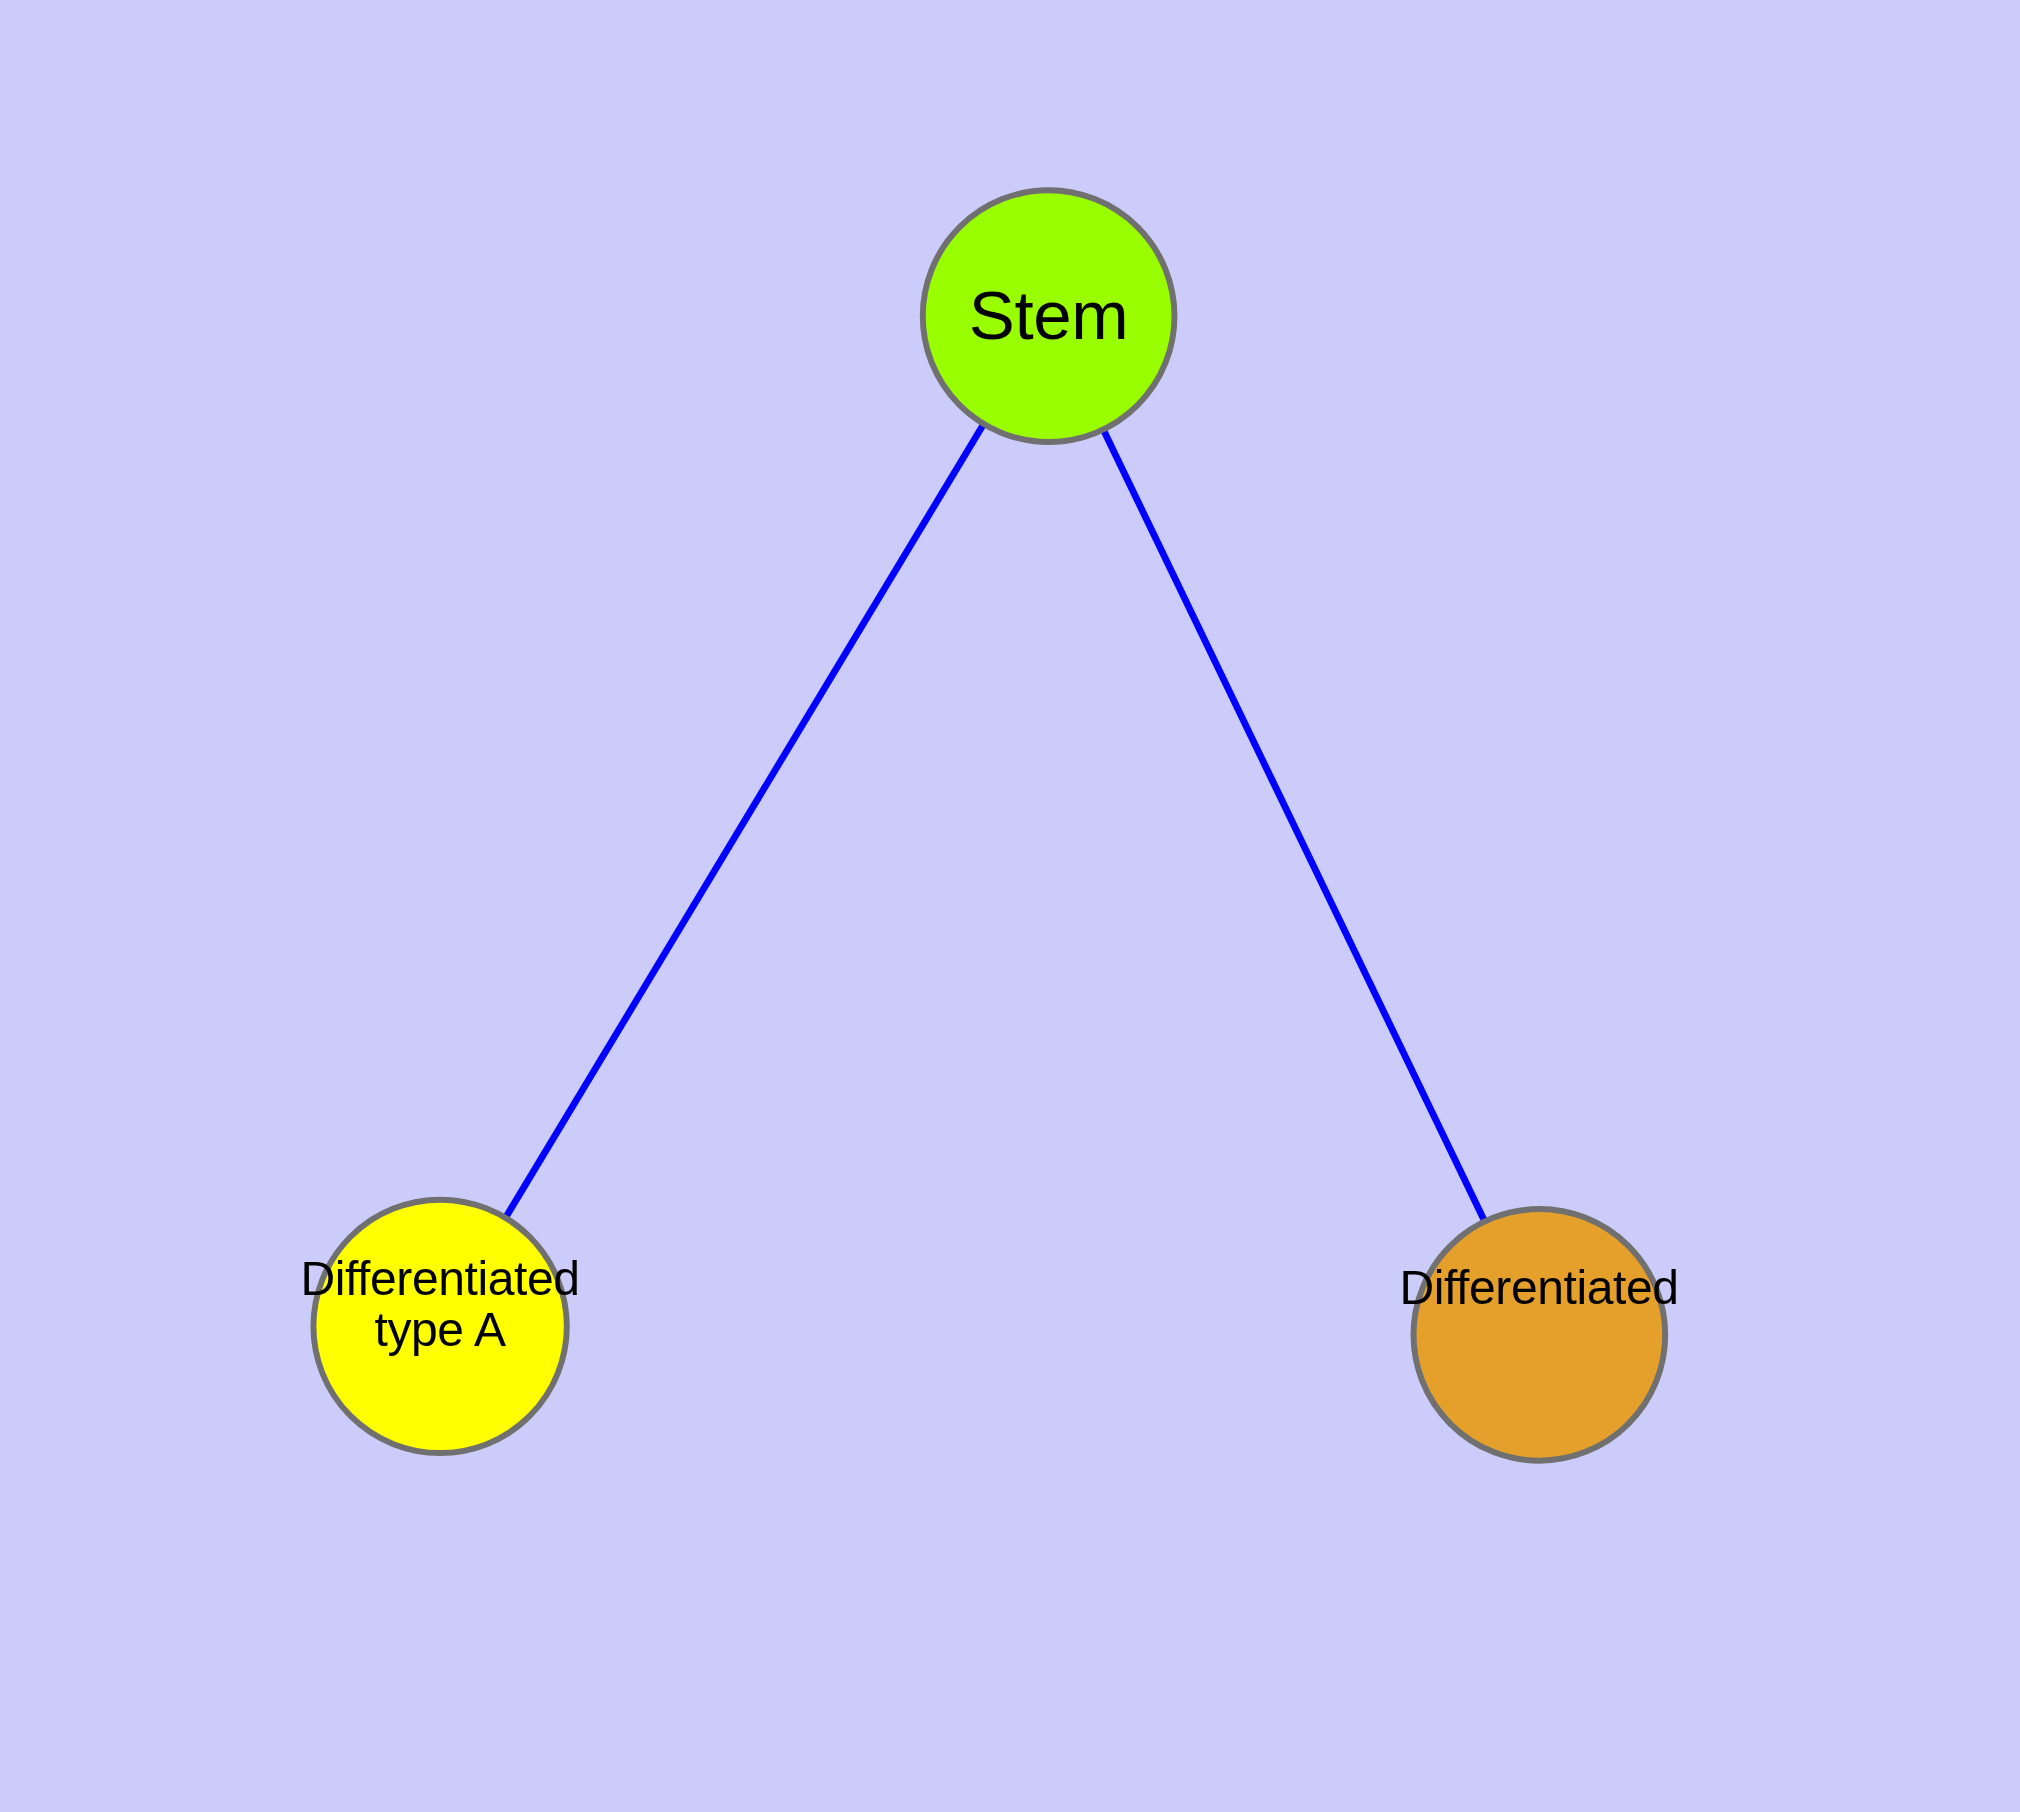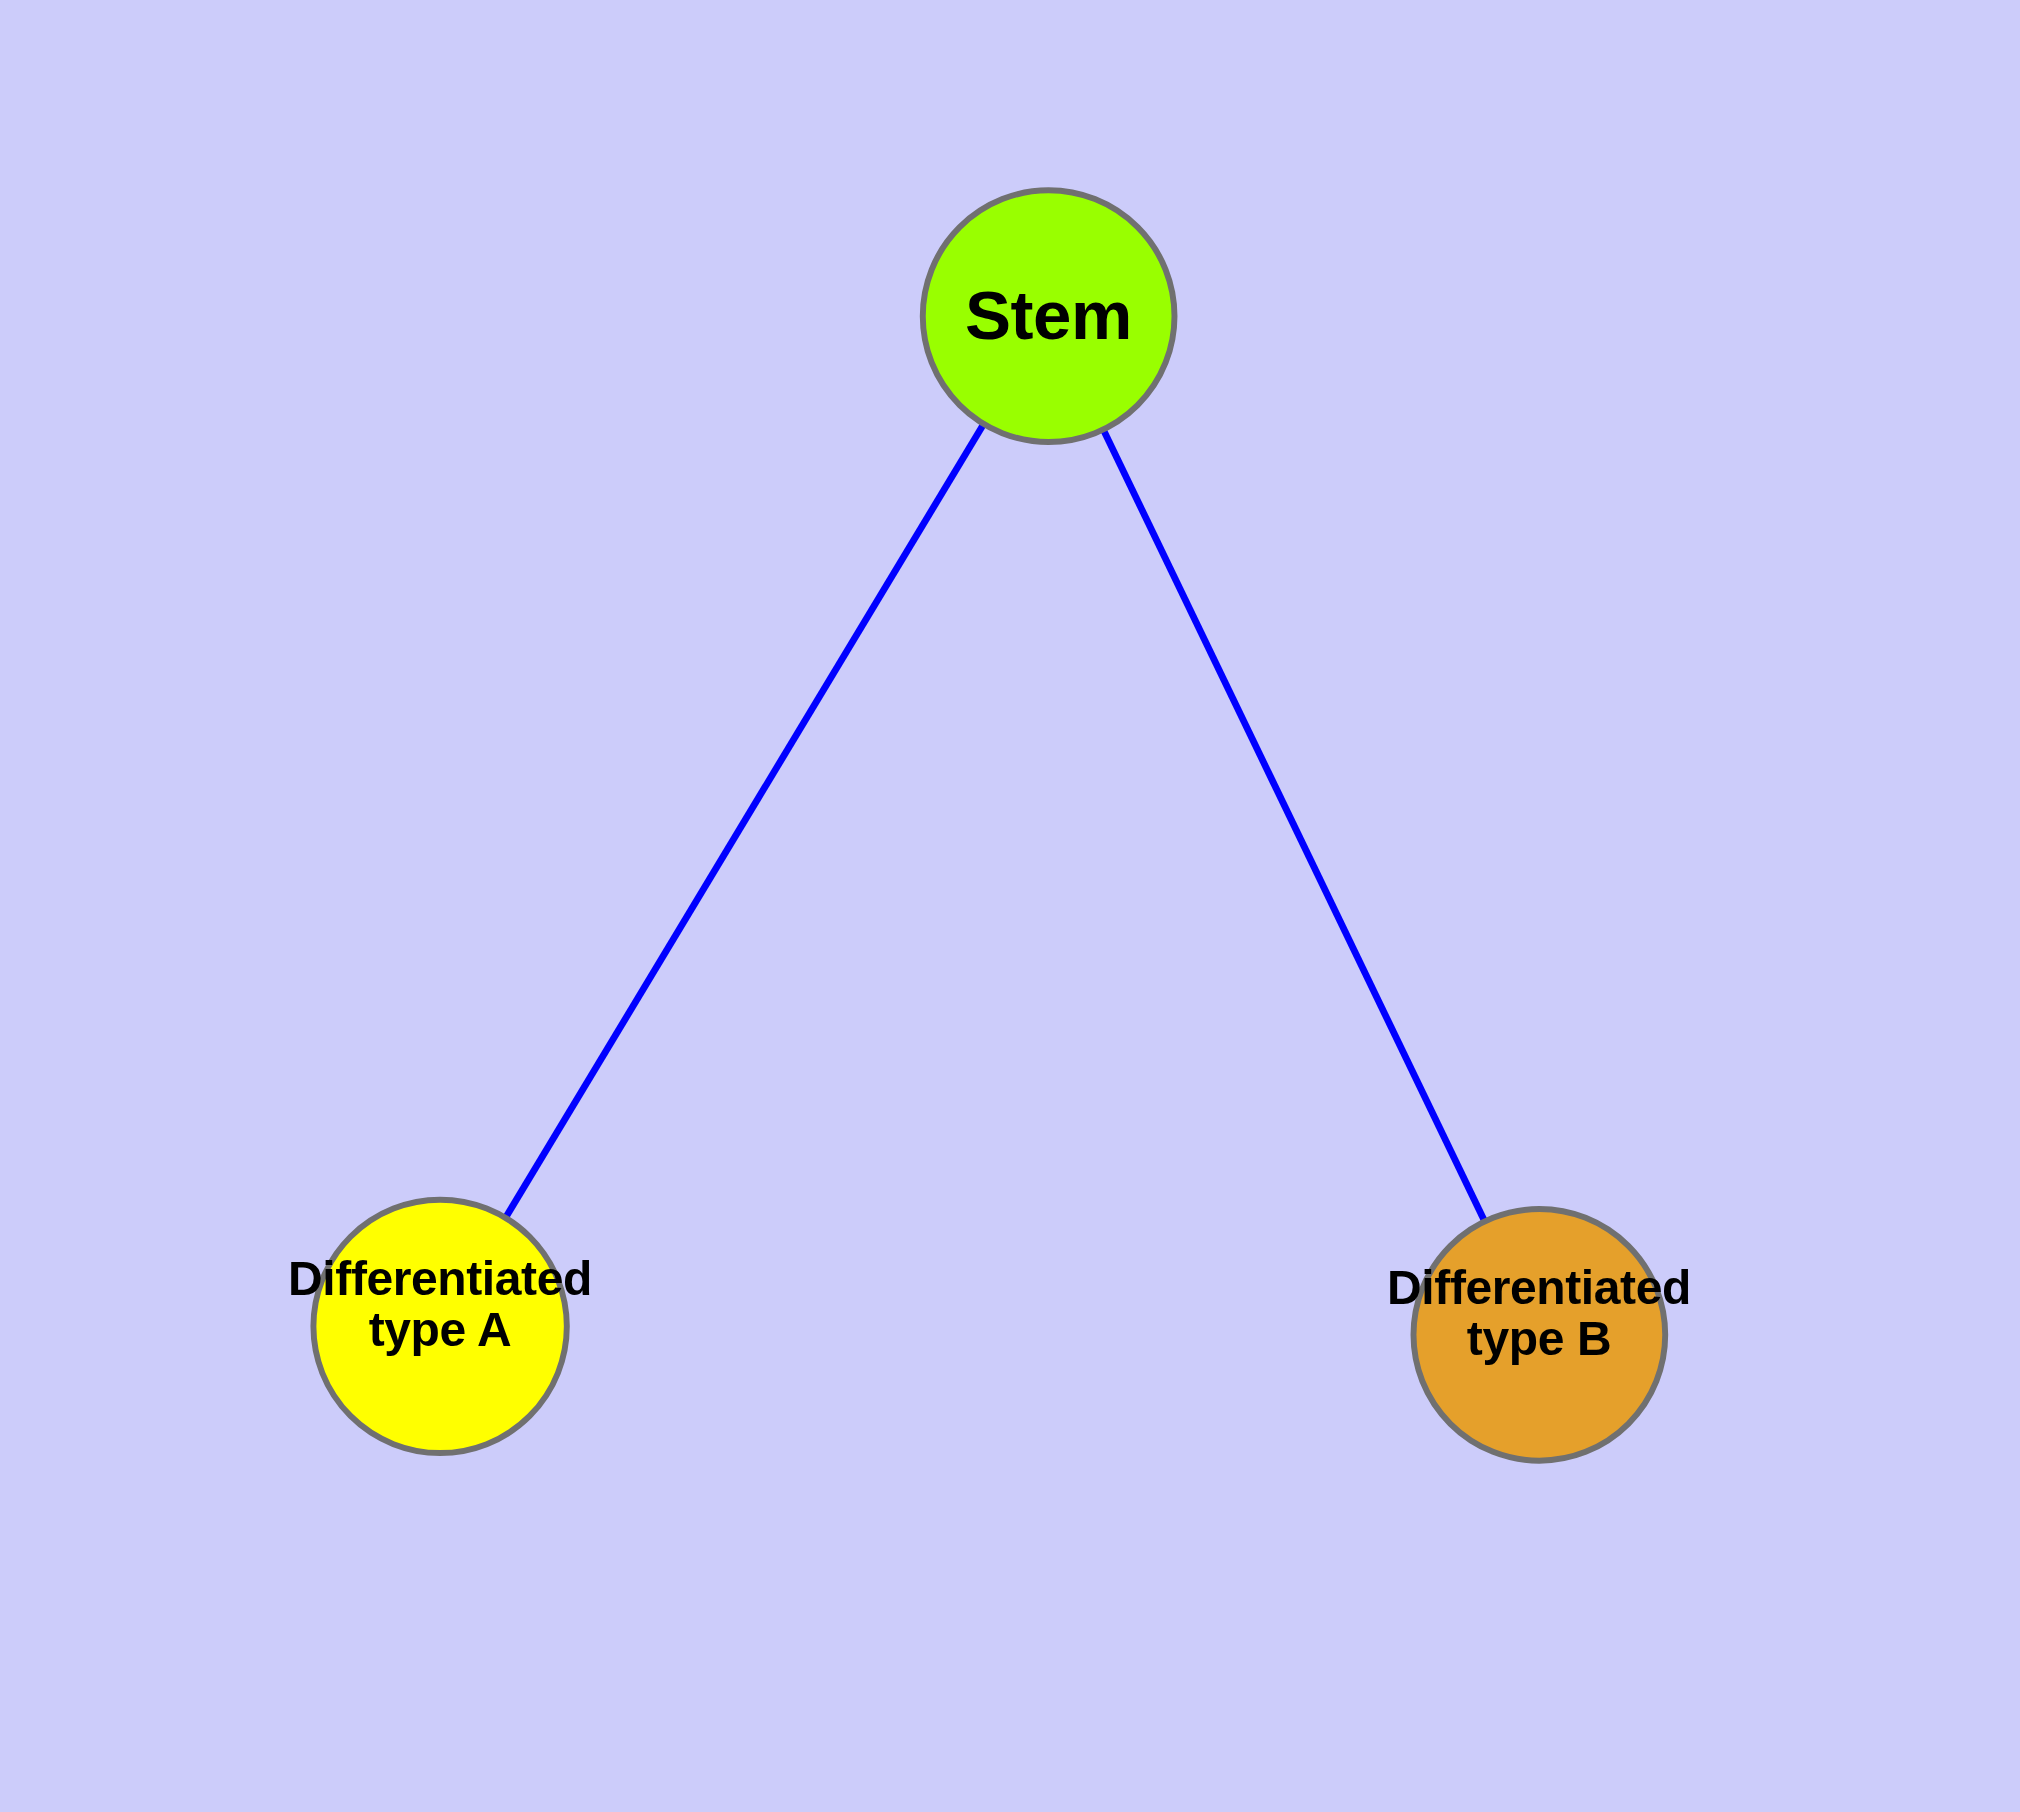--- a/index.html
+++ b/index.html
@@ -19,21 +19,21 @@
     position: absolute;
     left: 0;
     top: 0;
     width: 2021px;
     height: 1812px;
   }
   .node-label {
     position: absolute;
     text-align: center;
     font-family: "Liberation Sans", "DejaVu Sans", sans-serif;
-    font-weight: bold;
+    font-weight: normal;
     color: #000000;
     white-space: nowrap;
     line-height: 1.06;
     pointer-events: none;
     letter-spacing: -0.4px;
   }
   .node-label.root {
     font-size: 69px;
   }
   .node-label.leaf {
@@ -64,17 +64,16 @@
     <span class="label-line">Stem</span>
   </div>
 
   <div class="node-label leaf" style="left: 16px; top: 1254px; width: 848px; color: rgb(0, 0, 0);">
     <span class="label-line">Differentiated</span>
     <span class="label-line">type A</span>
   </div>
 
   <div class="node-label leaf" style="left: 1115px; top: 1263px; width: 848px; color: rgb(0, 0, 0);">
     <span class="label-line">Differentiated</span>
-    <span class="label-line">type B</span>
   </div>
 
 </div>
 
 
 </body></html>

